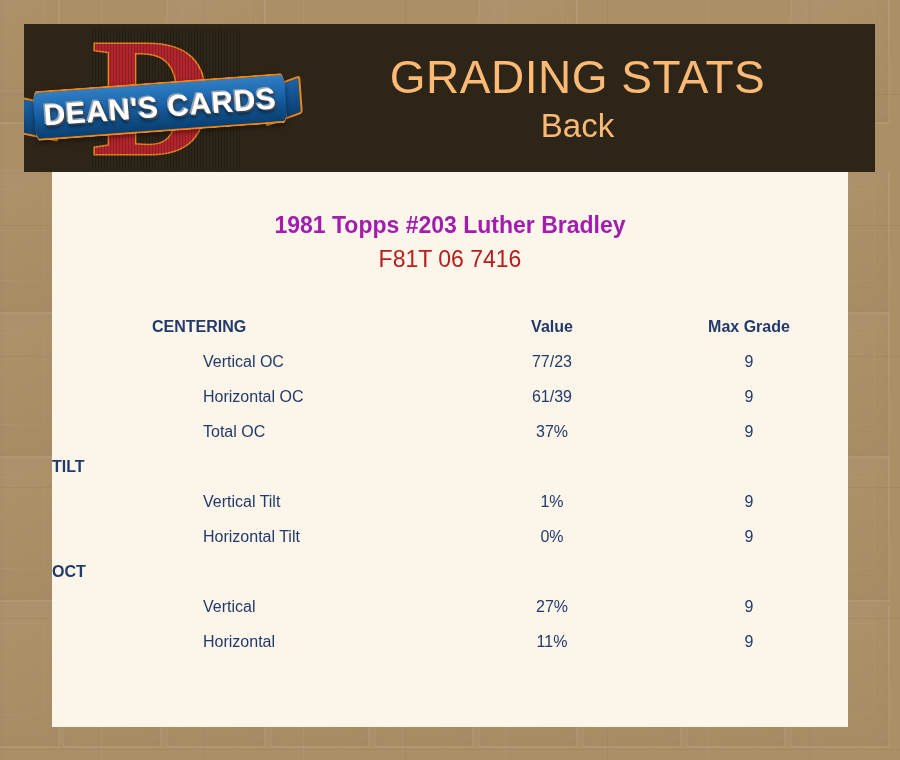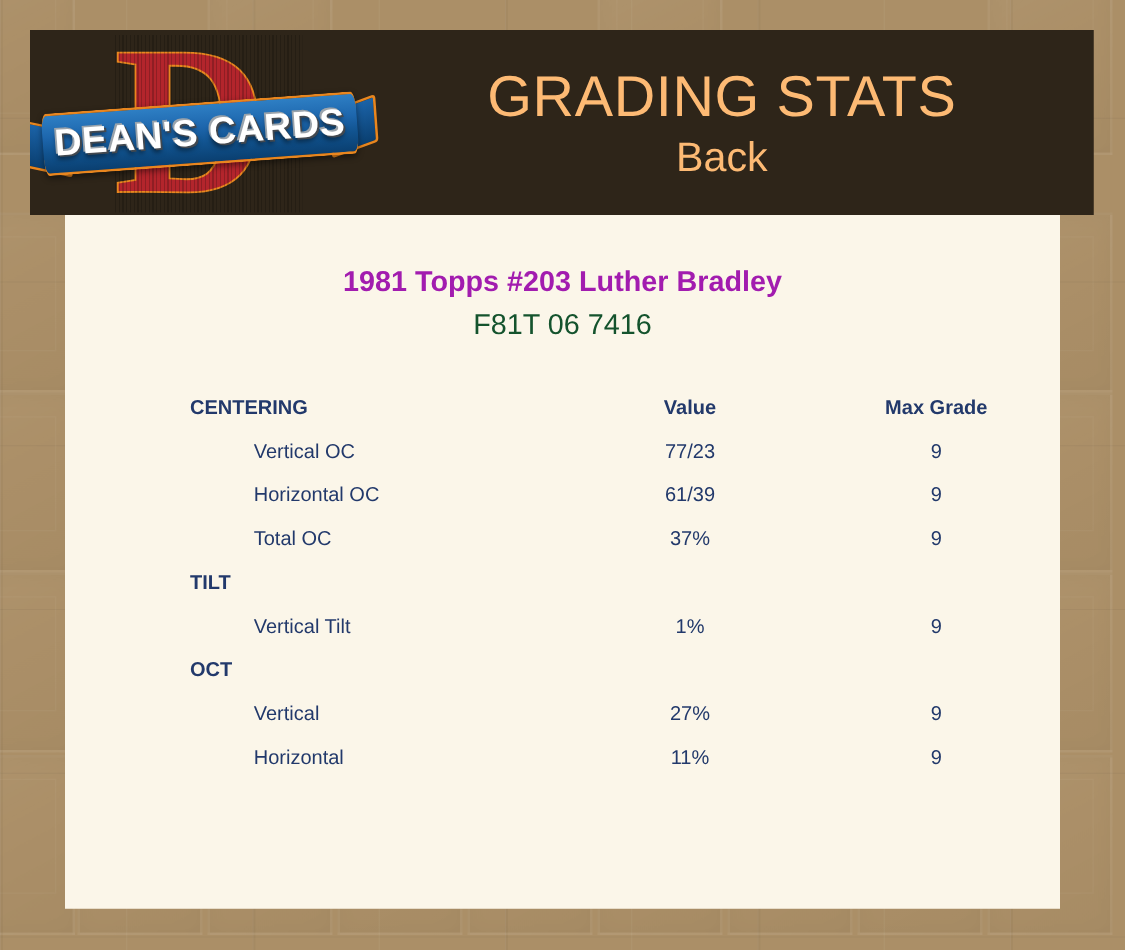--- a/index.html
+++ b/index.html
@@ -178,21 +178,21 @@
     margin-top: 39px;
     text-align: center;
     color: #a21caf;
     font-size: 23px;
     font-weight: bold;
     line-height: 28px;
   }
   .card-serial {
     margin-top: 6px;
     text-align: center;
-    color: #14532d;
+    color: #b91c1c;
     font-size: 23px;
     font-weight: normal;
     line-height: 28px;
   }
 
   
   .stats {
     margin-top: 36px;
     width: 100%;
     border-collapse: collapse;
@@ -215,21 +215,20 @@
   th.h-label {
     text-align: left;
     padding-left: 100px;
   }
   th.h-value, th.h-grade {
     text-align: center;
   }
   tr.section-row td.section-label {
     font-weight: bold;
     text-align: left;
-    padding-left: 100px;
   }
   tr.data-row td.row-label {
     font-weight: normal;
     text-align: left;
     padding-left: 151px;
     margin-top: 16px;
   }
   tr.data-row td.row-value,
   tr.data-row td.row-grade {
     font-weight: normal;
@@ -321,20 +320,25 @@
       <tr class="section-row">
         <td class="section-label">TILT</td>
         <td></td>
         <td></td>
       </tr>
       <tr class="data-row">
         <td class="row-label">Vertical Tilt</td>
         <td class="row-value">1%</td>
         <td class="row-grade">9</td>
       </tr>
+      <tr class="data-row">
+        <td class="row-label">Horizontal Tilt</td>
+        <td class="row-value">0%</td>
+        <td class="row-grade">9</td>
+      </tr>
 
       <tr class="section-row">
         <td class="section-label">OCT</td>
         <td></td>
         <td></td>
       </tr>
       <tr class="data-row">
         <td class="row-label">Vertical</td>
         <td class="row-value">27%</td>
         <td class="row-grade">9</td>

